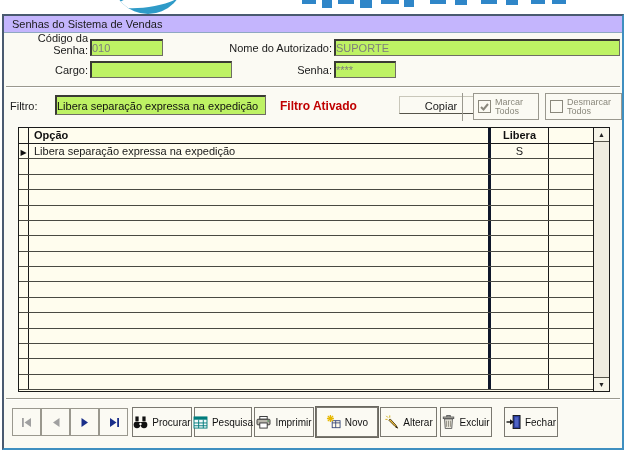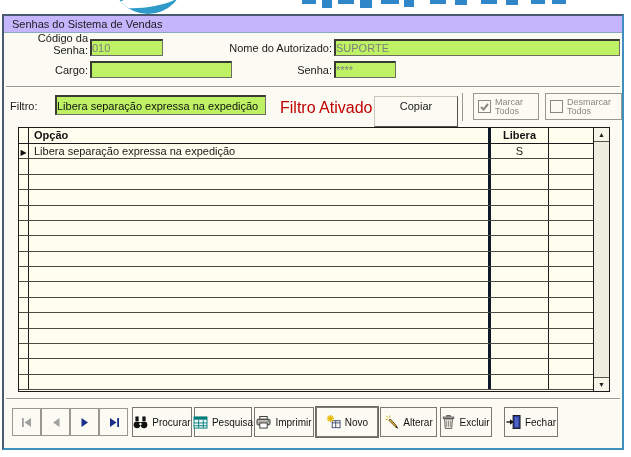--- a/index.html
+++ b/index.html
@@ -25,21 +25,21 @@
 
   .lbl { position:absolute; font-size:11px; color:#1a1a1a; text-align:right; }
   .field { position:absolute; height:17px; background:#bef264;
     border:1px solid #6f6d64; border-top:2px solid #3a3a34; border-left:2px solid #3a3a34;
     font-family:"Liberation Sans",sans-serif; font-size:11px; color:#7d7d7d; padding:0 0; outline:none; }
   .field.dark { color:#111; }
 
   .hdivider { position:absolute; left:2px; right:2px; height:2px;
     border-top:1px solid #9a988e; border-bottom:1px solid #ffffff; }
 
-  .status-red { position:absolute; font-size:16px; font-weight:normal; color:#c00000; }
+  .status-red { position:absolute; font-size:12px; font-weight:bold; color:#c00000; }
   .flatbtn { position:absolute; background:#fbfaf3; font-size:11px; color:#1a1a1a;
     border:1px solid; border-color:#c9c7ba #55534a #55534a #c9c7ba;
     text-align:center; line-height:19px; cursor:default; }
   .vsep { position:absolute; width:1px; background:#9a988e; }
   .chkbtn { position:absolute; height:27px; border:1px solid #9a988e; background:#fbfaf3;
     display:flex; align-items:center; gap:4px; padding:0 4px; color:#8a887c; }
   .chkbtn .txt { font-size:9px; line-height:9px; }
 
   
   .grid { position:absolute; left:14px; top:111px; width:592px; height:265px;
@@ -108,21 +108,21 @@
     <div class="lbl" style="left:0;width:84px;top:48px">Cargo:</div>
     <input class="field dark" style="left: 86px; top: 45px; width: 142px;" value="">
     <div class="lbl" style="left:220px;width:108px;top:48px">Senha:</div>
     <input class="field" style="left: 330px; top: 45px; width: 62px;" value="****">
 
     <div class="hdivider" style="top:70px"></div>
 
     <div class="lbl" style="left:6px;width:40px;top:84px;text-align:left">Filtro:</div>
     <input class="field dark" style="left: 51px; top: 79px; width: 211px; height: 20px;" value="Libera separação expressa na expedição">
     <div class="status-red" style="left:276px;top:83px">Filtro Ativado</div>
-    <div class="flatbtn" style="left:370px;top:80px;width:84px;height:31px">Copiar</div>
+    <div class="flatbtn" style="left:395px;top:80px;width:84px;height:18px">Copiar</div>
     <div class="vsep" style="left:458px;top:77px;height:28px"></div>
 
     <div class="chkbtn" style="left:469px;top:77px;width:66px">
       <span class="icon">
         <svg width="13" height="13" viewBox="0 0 13 13">
             <rect x="0.5" y="0.5" width="12" height="12" fill="#fbfaf2" stroke="#8a887c"></rect>
             <path d="M3 7l2.5 2.5L10 4" stroke="#8a887c" stroke-width="2" fill="none"></path>
           </svg>
       </span>
       <span class="txt"><span>Marcar</span><br><span>Todos</span></span>

